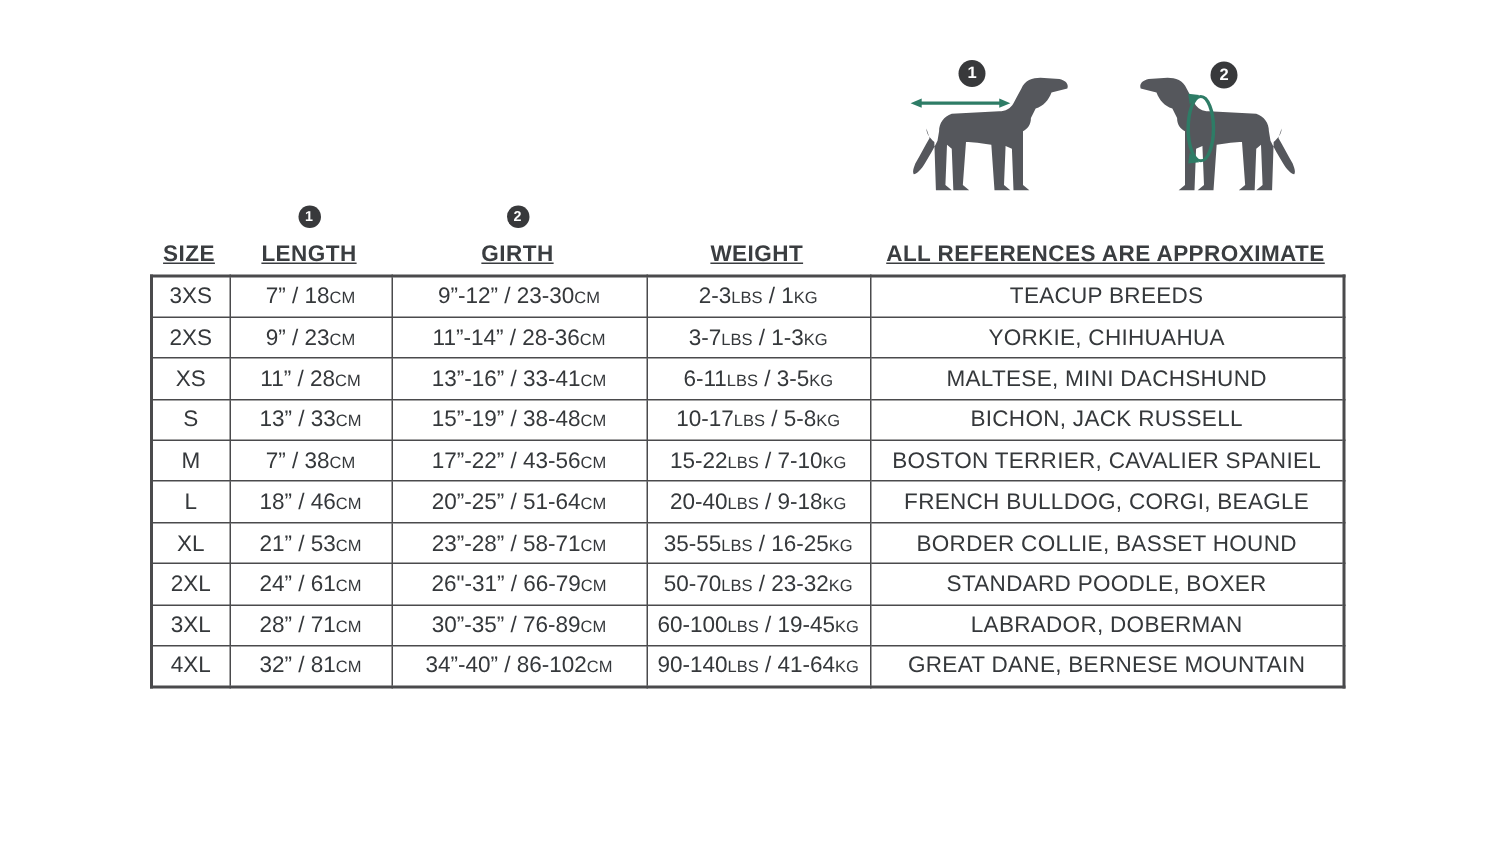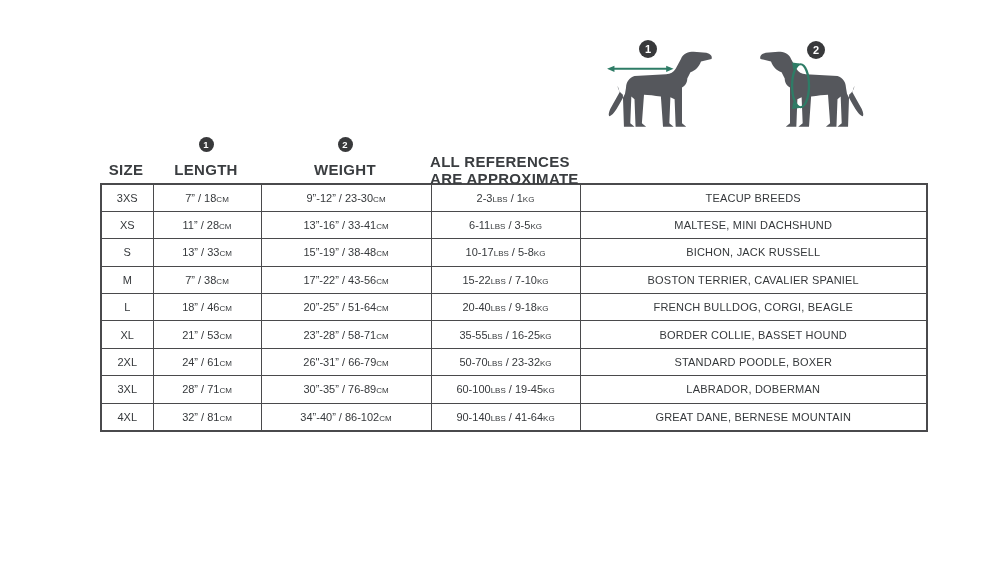--- a/index.html
+++ b/index.html
@@ -27,36 +27,36 @@
     display:grid; grid-template-columns:52px 108px 170px 149px 316px;
   }
   .hdr-badge-cell { height:20px; display:flex; align-items:flex-start; justify-content:center; }
   .hdr-badge {
     width:15px; height:15px; border-radius:50%; background:#38393b; color:#ffffff;
     font-size:9.5px; font-weight:bold; display:flex; align-items:center; justify-content:center;
     margin-top:1px;
   }
   .hdr-label-cell {
     height:27px; display:flex; align-items:center; justify-content:center;
-    font-size:15px; font-weight:bold; color:#3a3d40; letter-spacing:0.3px;
+    font-size:15px; font-weight:bold; color:#3a3d40; letter-spacing:0.3px;text-decoration:underline;
   }
 
   table.size-table {
     border-collapse:collapse; table-layout:fixed; width:795px;
     border:2px solid #4a4a4c;
   }
   table.size-table td {
     border:1px solid #4a4a4c; height:27.4px; text-align:center; vertical-align:middle;
-    font-size:11px; color:#35383b; white-space:nowrap; overflow:hidden;
+    font-size:15px; color:#35383b; white-space:nowrap; overflow:hidden;
   }
   td.cell-size   { width:52px; }
   td.cell-length { width:108px; font-variant:small-caps; }
   td.cell-girth  { width:170px; font-variant:small-caps; }
   td.cell-weight { width:149px; font-variant:small-caps;margin-top:20px; }
-  td.cell-breeds { width:347px; font-size:14.5px; letter-spacing:0.2px; }
+  td.cell-breeds { width:316px; font-size:14.5px; letter-spacing:0.2px; }
 </style>
 </head>
 <body>
 
 <div class="stage">
 
   <div class="dog-figure" id="dog-length-figure">
     <svg viewBox="0 0 108 94" preserveAspectRatio="none">
       <path fill="#55575c" d="
         M13,47 C10,53 7,60 4,66 C3,69 2,72 3,74 C5,74 8,70 10,66
@@ -115,34 +115,42 @@
       <div class="hdr-badge-cell">
         <div class="hdr-badge">2</div>
       </div>
       <div class="hdr-badge-cell"></div>
       <div class="hdr-badge-cell"></div>
     </div>
 
     <div class="hdr-grid">
       <div class="hdr-label-cell">SIZE</div>
       <div class="hdr-label-cell">LENGTH</div>
+      <div class="hdr-label-cell">GIRTH</div>
       <div class="hdr-label-cell">WEIGHT</div>
       <div class="hdr-label-cell">ALL REFERENCES ARE APPROXIMATE</div>
     </div>
 
     <table class="size-table">
       <tbody>
           <tr>
             <td class="cell-size">3XS</td>
             <td class="cell-length">7” / 18cm</td>
             <td class="cell-girth">9”-12” / 23-30cm</td>
             <td class="cell-weight">2-3lbs / 1kg</td>
             <td class="cell-breeds">TEACUP BREEDS</td>
           </tr>
           <tr>
+            <td class="cell-size">2XS</td>
+            <td class="cell-length">9” / 23cm</td>
+            <td class="cell-girth">11”-14” / 28-36cm</td>
+            <td class="cell-weight">3-7lbs / 1-3kg</td>
+            <td class="cell-breeds">YORKIE, CHIHUAHUA</td>
+          </tr>
+          <tr>
             <td class="cell-size">XS</td>
             <td class="cell-length">11” / 28cm</td>
             <td class="cell-girth">13”-16” / 33-41cm</td>
             <td class="cell-weight">6-11lbs / 3-5kg</td>
             <td class="cell-breeds">MALTESE, MINI DACHSHUND</td>
           </tr>
           <tr>
             <td class="cell-size">S</td>
             <td class="cell-length">13” / 33cm</td>
             <td class="cell-girth">15”-19” / 38-48cm</td>

